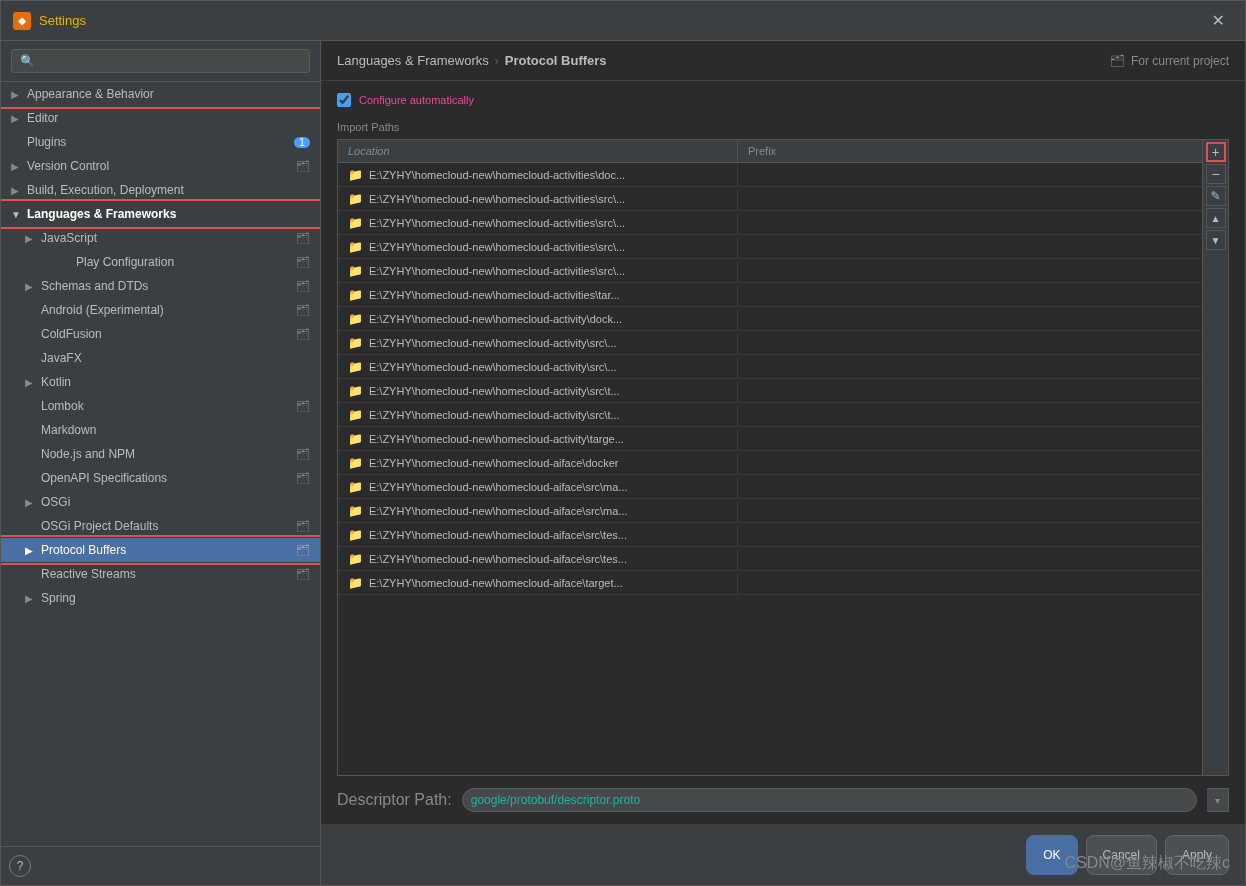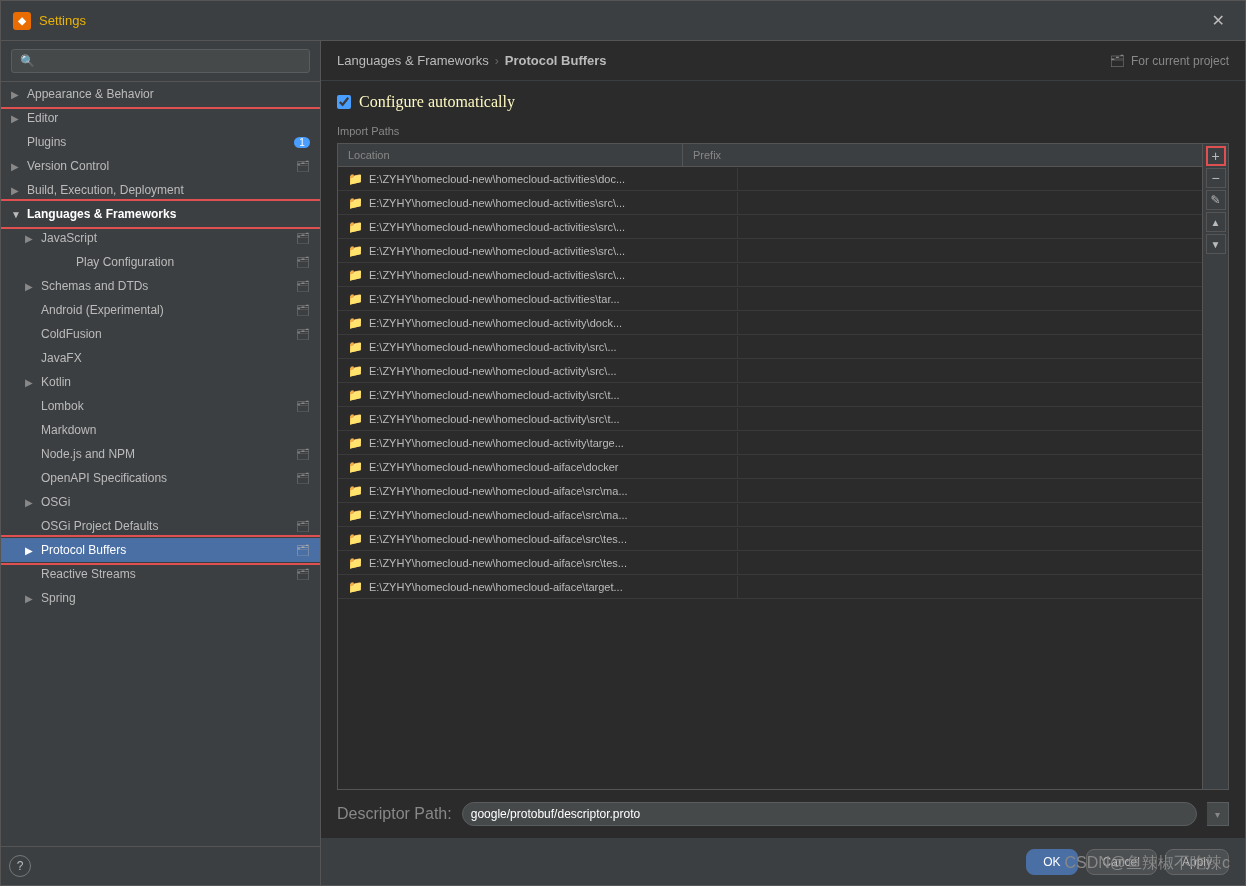--- a/index.html
+++ b/index.html
@@ -188,21 +188,21 @@
       align-items: center;
       gap: 8px;
       margin-bottom: 14px;
     }
     .checkbox-input {
       width: 14px;
       height: 14px;
       cursor: pointer;
       accent-color: #4a9eff;
     }
-    .checkbox-label { color: #fef9c3; font-size: 16px; font-family: Liberation Serif, serif; }
+    .checkbox-label { color: #ec4899; font-size: 11px; }
     .section-title {
       color: #888;
       font-size: 11px;
       margin-bottom: 6px;
       text-transform: none;
     }
     .table-container {
       flex: 1;
       border: 1px solid #555;
       overflow: hidden;
@@ -215,21 +215,21 @@
       background: #3c3f41;
       border-bottom: 1px solid #555;
       flex-shrink: 0;
     }
     .th-cell {
       padding: 5px 10px;
       color: #888;
       font-size: 11px;
       border-right: 1px solid #555;
     }
-    .th-cell:first-child { width: 345px; }
+    .th-cell:first-child { width: 400px; font-style: italic; }
     .th-cell:last-child { flex: 1; border-right: none; }
     .table-body {
       overflow-y: auto;
       flex: 1;
     }
     .table-body::-webkit-scrollbar { width: 8px; }
     .table-body::-webkit-scrollbar-track { background: #2b2b2b; }
     .table-body::-webkit-scrollbar-thumb { background: #555; border-radius: 3px; }
     .table-row {
       display: flex;
@@ -260,21 +260,21 @@
       align-items: center;
       gap: 10px;
       margin-top: 12px;
       flex-shrink: 0;
     }
     .descriptor-label { color: #888; font-size: 16px; }
     .descriptor-input {
       flex: 1;
       background: #45494a;
       border: 1px solid #5a5d5f;
-      color: #ffffff;
+      color: #14b8a6;
       padding: 4px 8px;
       font-size: 12px;
       outline: none;
       border-radius: 12px;
     }
     .descriptor-dropdown {
       width: 22px;
       height: 24px;
       background: #45494a;
       border: 1px solid #5a5d5f;
@@ -290,21 +290,21 @@
       display: flex;
       justify-content: flex-end;
       align-items: center;
       gap: 8px;
       padding: 10px 16px;
       border-top: 1px solid #3c3f41;
       background: #3c3f41;
       flex-shrink: 0;
     }
     .btn {
-      padding: 5px 16px;
+      padding: 12px 16px;
       font-size: 12px;
       border-radius: 8px;
       cursor: pointer;
       border: 1px solid #666;
       background: #4c5052;
       color: #bbbbbb;
     }
     .btn.primary {
       background: #4a6fa5;
       border-color: #4a6fa5;

